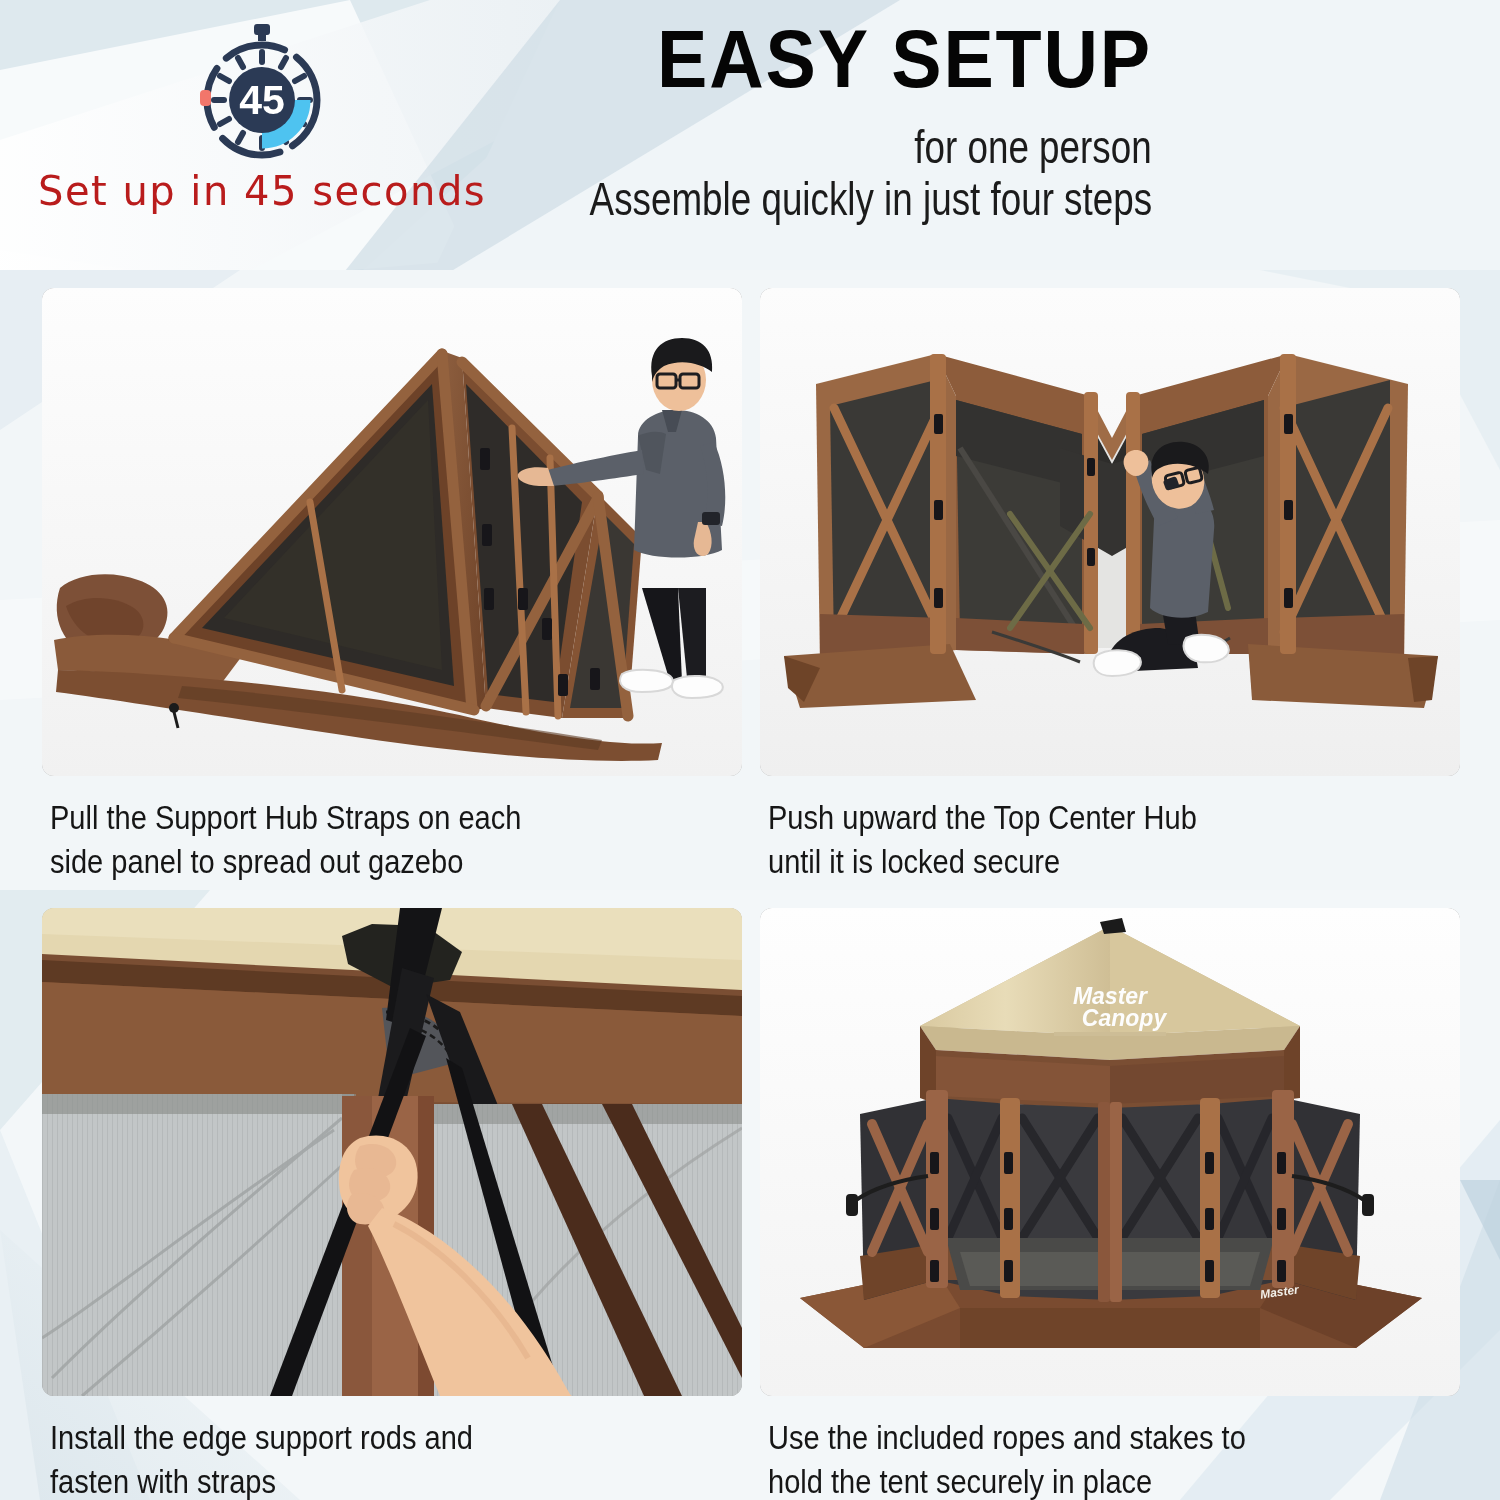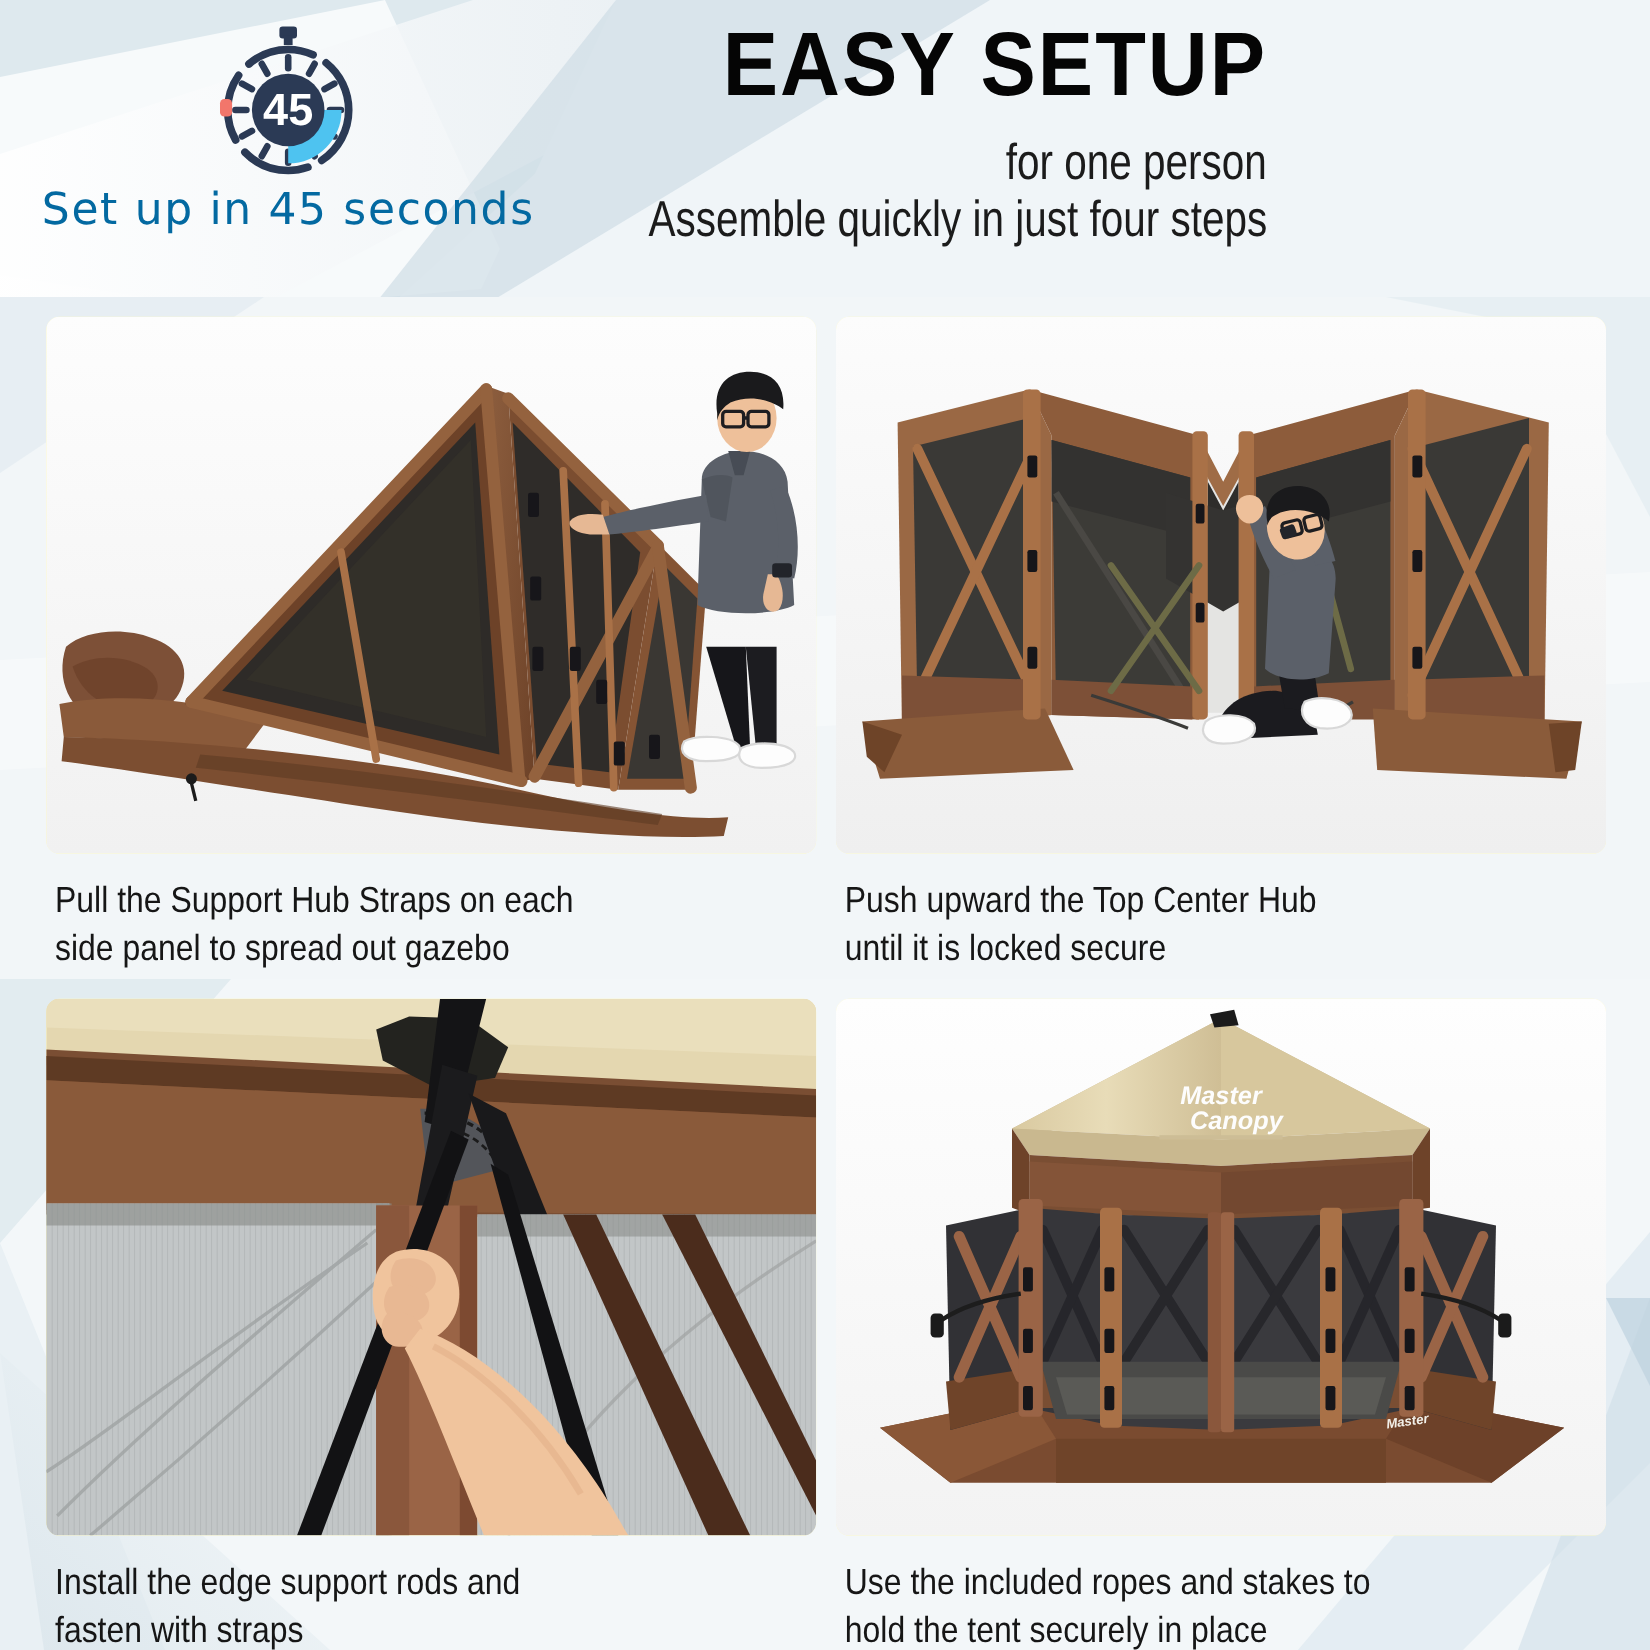--- a/index.html
+++ b/index.html
@@ -15,21 +15,21 @@
   #bg { position:absolute; inset:0; z-index:0; }
 
   
   .header { position:absolute; left:0; top:0; width:1192px; height:275px; z-index:2; }
 
   .stopwatch-wrap { position:absolute; left:196px; top:22px; width:132px; height:140px; }
   .sw-svg { display:block; width:132px; height:140px; }
 
   .left-sub {
     position:absolute; left:38px; top:168px; width:470px;
-    font-size:40px; color:#0369a1; letter-spacing:1.5px;
+    font-size:40px; color:#b91c1c; letter-spacing:1.5px;
     font-family:"DejaVu Sans", sans-serif; font-weight:400;
   }
 
   .title {
     position:absolute; right:40px; top:18px;
     font-family:"Liberation Sans", sans-serif;
     font-weight:700; font-size:82px; letter-spacing:2px;
     color:#050505; text-align:right; line-height:1;
     transform:scaleX(0.92); transform-origin:right center;
   }
@@ -42,21 +42,21 @@
   }
   .sub1 { top:120px; font-size:46px; }
   .sub2 { top:172px; font-size:46px; }
 
   
   .steps { position:absolute; left:0; top:0; width:1500px; height:1500px; z-index:2; }
 
   .step { position:absolute; }
   .photo {
     position:absolute; left:0; top:0;
-    border-radius:12px; overflow:hidden; background:#fef9c3;
+    border-radius:12px; overflow:hidden; background:#a3a3a3;
   }
   .photo svg { display:block; }
 
   .caption {
     position:absolute;
     font-family:"Liberation Sans", sans-serif;
     font-size:33px; line-height:1.32; color:#161616;
     transform:scaleX(0.88); transform-origin:left top;
     white-space:pre-line;
   }

